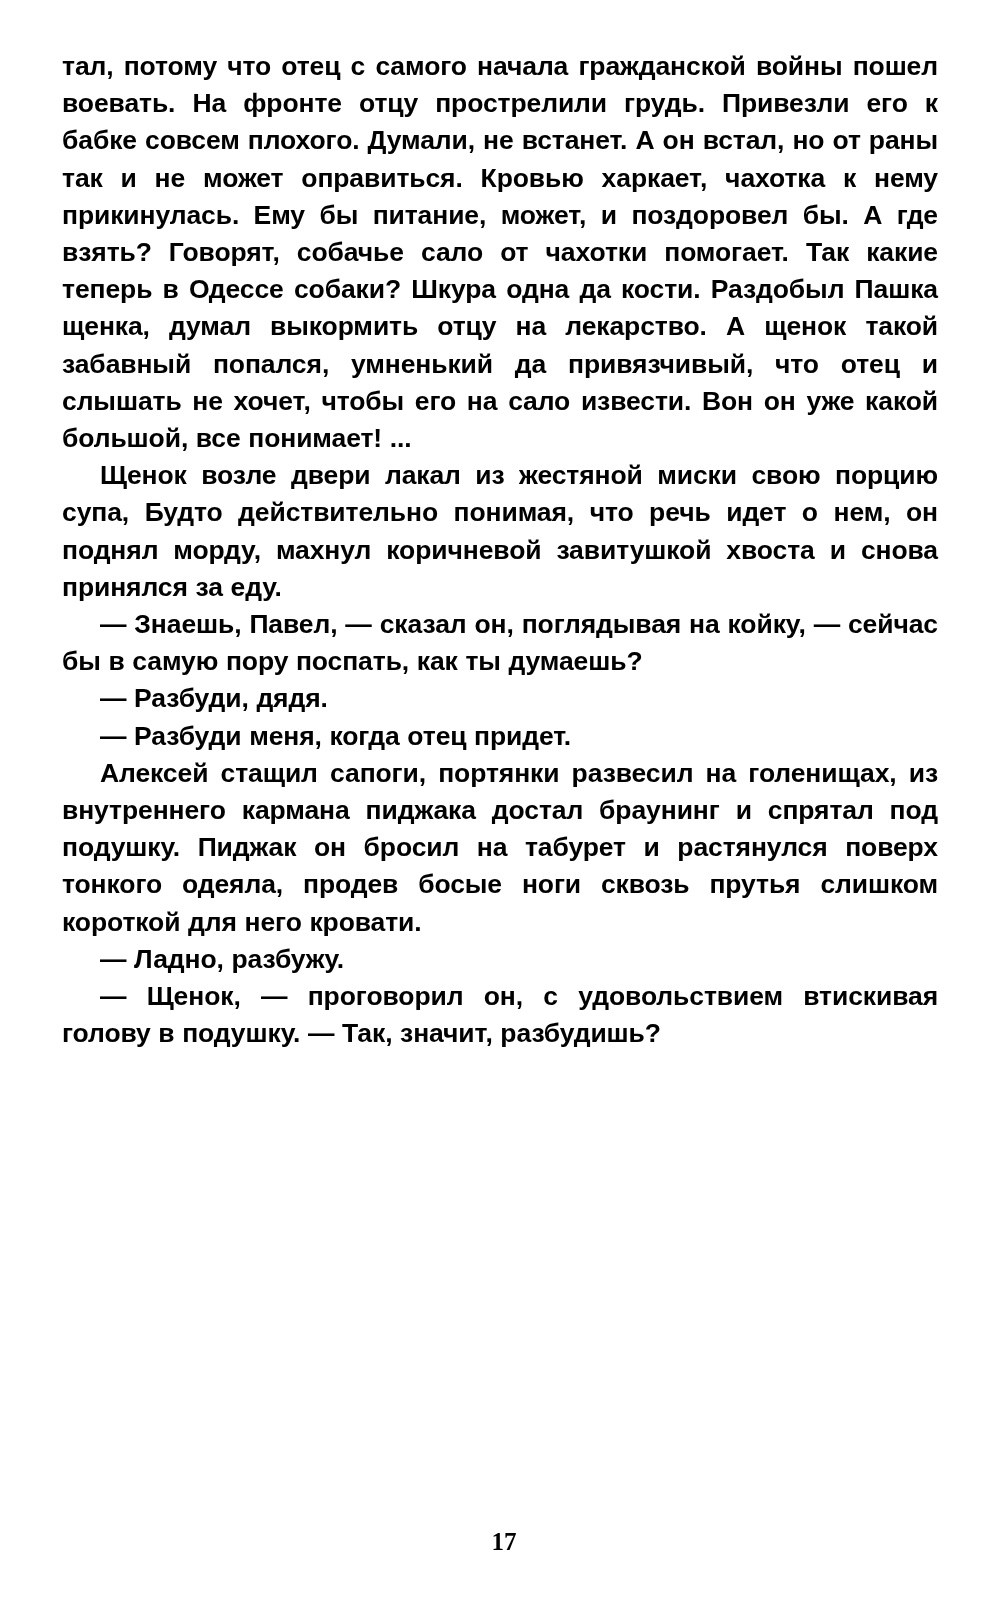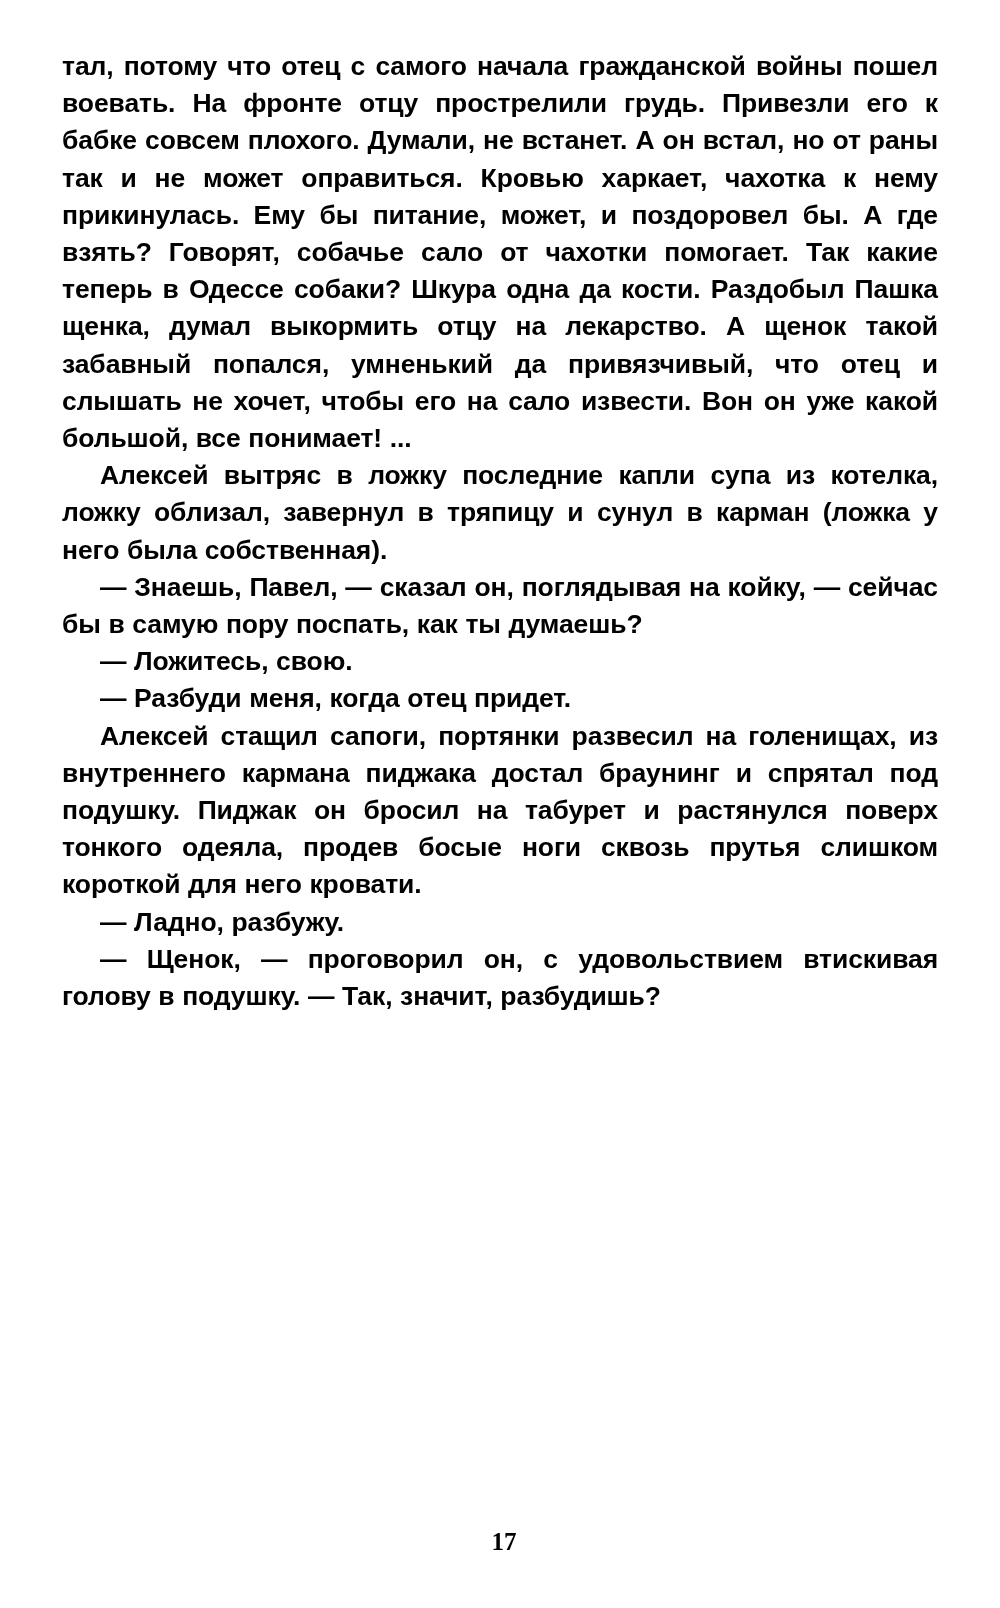--- a/index.html
+++ b/index.html
@@ -52,22 +52,22 @@
     font-weight: bold;
     font-family: "Liberation Serif", serif;
   }
 </style>
 </head>
 <body>
 
 <div class="page">
   <div class="text-block">
     <p class="first">тал, потому что отец с самого начала гражданской войны пошел воевать. На фронте отцу прострелили грудь. Привезли его к бабке совсем плохого. Думали, не встанет. А он встал, но от раны так и не может оправиться. Кровью харкает, чахотка к нему прикинулась. Ему бы питание, может, и поздоровел бы. А где взять? Говорят, собачье сало от чахотки помогает. Так какие теперь в Одессе собаки? Шкура одна да кости. Раздобыл Пашка щенка, думал выкормить отцу на лекарство. А щенок такой забавный попался, умненький да привязчивый, что отец и слышать не хочет, чтобы его на сало извести. Вон он уже какой большой, все понимает! ...</p>
-    <p class="indent">Алексей вытряс в ложку последние капли супа из котелка, ложку облизал, завернул в тряпицу и сунул в карман (ложка у него была собственная).</p>
+    <p class="indent">Щенок возле двери лакал из жестяной миски свою порцию супа, Будто действительно понимая, что речь идет о нем, он поднял морду, махнул коричневой завитушкой хвоста и снова принялся за еду.</p>
     <p class="indent">— Знаешь, Павел, — сказал он, поглядывая на койку, — сейчас бы в самую пору поспать, как ты думаешь?</p>
-    <p class="indent">— Ложитесь, свою.</p>
+    <p class="indent">— Разбуди, дядя.</p>
     <p class="indent">— Разбуди меня, когда отец придет.</p>
     <p class="indent">Алексей стащил сапоги, портянки развесил на голенищах, из внутреннего кармана пиджака достал браунинг и спрятал под подушку. Пиджак он бросил на табурет и растянулся поверх тонкого одеяла, продев босые ноги сквозь прутья слишком короткой для него кровати.</p>
     <p class="indent">— Ладно, разбужу.</p>
     <p class="indent">— Щенок, — проговорил он, с удовольствием втискивая голову в подушку. — Так, значит, разбудишь?</p>
   </div>
   <div class="page-number">17</div>
 </div>
 
 </body></html>

